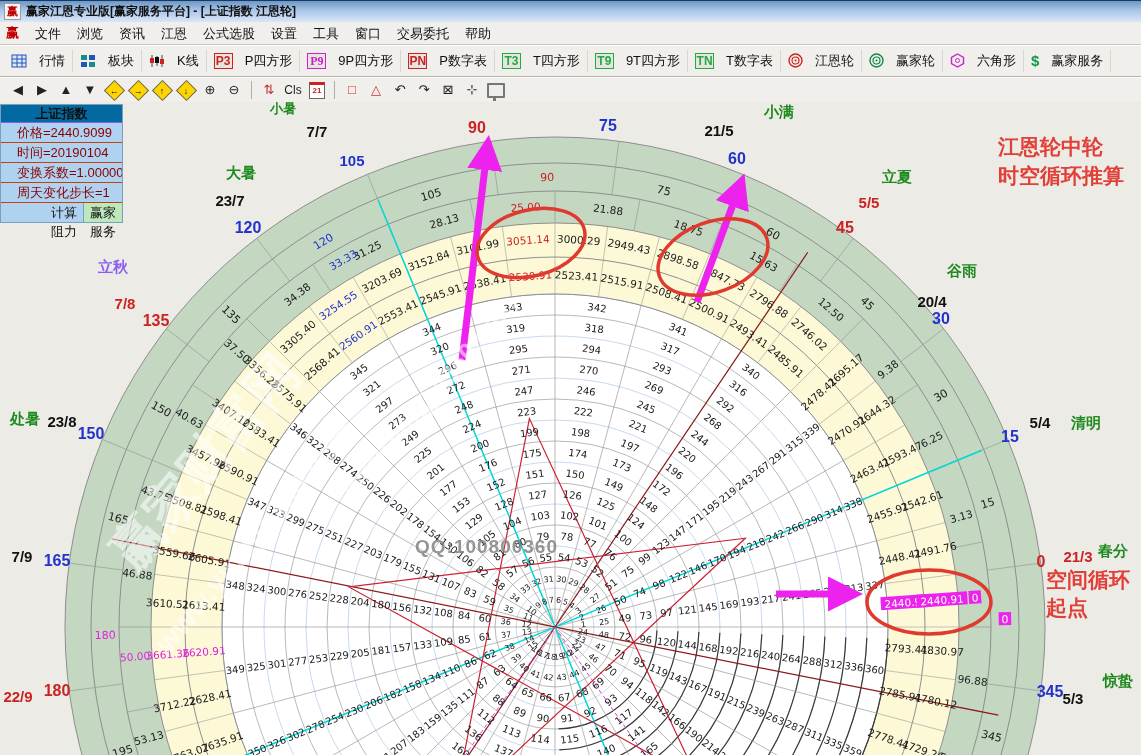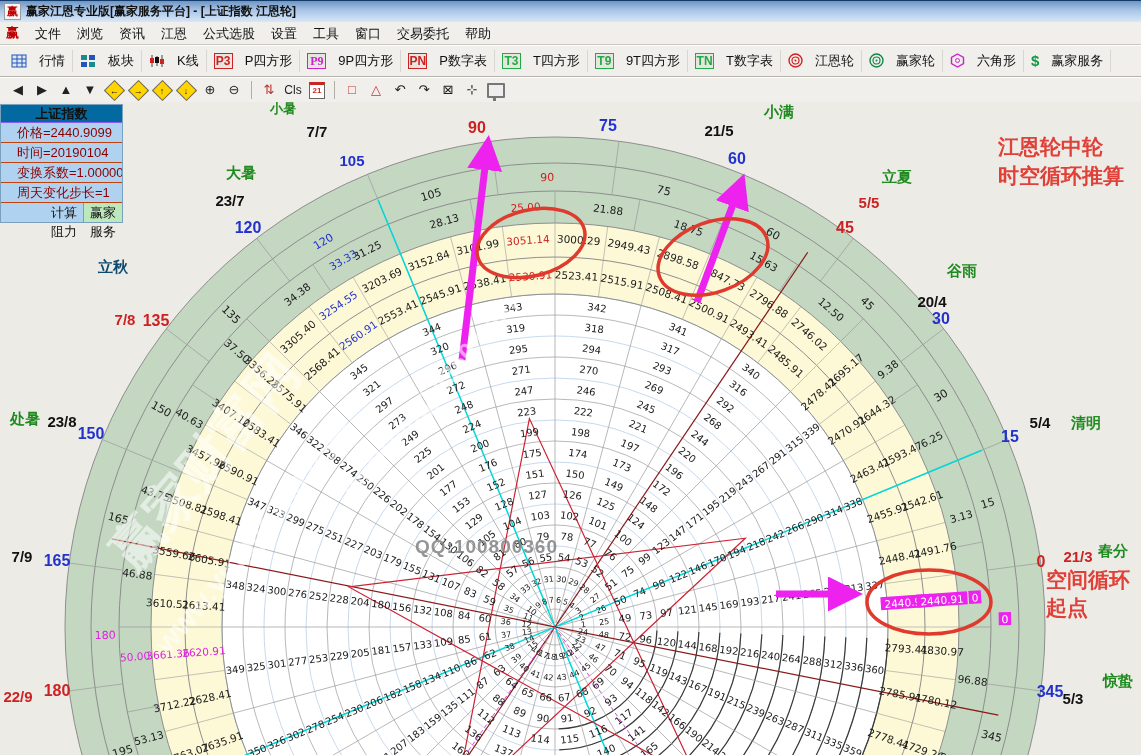--- a/index.html
+++ b/index.html
@@ -1955,22 +1955,22 @@
       <div class="olabel" style="left: 1010px; top: 335px; color: rgb(34, 51, 204); font-size: 16px;">15</div>
       <div class="olabel" style="left: 1113px; top: 449px; color: rgb(31, 138, 31); font-size: 15px;">春分</div>
       <div class="olabel" style="left: 1078px; top: 454px; color: rgb(204, 34, 34); font-size: 15px;">21/3</div>
       <div class="olabel" style="left: 1041px; top: 460px; color: rgb(204, 34, 34); font-size: 16px;">0</div>
       <div class="olabel" style="left: 1118px; top: 579px; color: rgb(31, 138, 31); font-size: 15px;">惊蛰</div>
       <div class="olabel" style="left: 1050px; top: 590px; color: rgb(34, 51, 204); font-size: 16px;">345</div>
       <div class="olabel" style="left: 1073px; top: 596px; color: rgb(17, 17, 17); font-size: 15px;">5/3</div>
       <div class="olabel" style="left: 205px; top: 71px; color: rgb(31, 138, 31); font-size: 15px; margin-left: 36px;">大暑</div>
       <div class="olabel" style="left: 230px; top: 98px; color: rgb(17, 17, 17); font-size: 15px;">23/7</div>
       <div class="olabel" style="left: 248px; top: 126px; color: rgb(34, 51, 204); font-size: 16px;">120</div>
-      <div class="olabel" style="left: 113px; top: 165px; color: #0c4a6e; font-size: 15px;">立秋</div>
-      <div class="olabel" style="left: 125px; top: 201px; color: rgb(204, 34, 34); font-size: 15px; margin-top: 16px;">7/8</div>
+      <div class="olabel" style="left: 113px; top: 165px; color: #8b5cf6; font-size: 15px;">立秋</div>
+      <div class="olabel" style="left: 125px; top: 201px; color: rgb(204, 34, 34); font-size: 15px;">7/8</div>
       <div class="olabel" style="left: 156px; top: 219px; color: rgb(204, 34, 34); font-size: 16px;">135</div>
       <div class="olabel" style="left: 25px; top: 317px; color: rgb(31, 138, 31); font-size: 15px;">处暑</div>
       <div class="olabel" style="left: 62px; top: 319px; color: rgb(17, 17, 17); font-size: 15px;">23/8</div>
       <div class="olabel" style="left: 91px; top: 332px; color: rgb(34, 51, 204); font-size: 16px;">150</div>
       <div class="olabel" style="left: 22px; top: 454px; color: rgb(17, 17, 17); font-size: 15px;">7/9</div>
       <div class="olabel" style="left: 57px; top: 459px; color: rgb(34, 51, 204); font-size: 16px;">165</div>
       <div class="olabel" style="left: 18px; top: 594px; color: rgb(204, 34, 34); font-size: 15px;">22/9</div>
       <div class="olabel" style="left: 57px; top: 589px; color: rgb(204, 34, 34); font-size: 16px;">180</div>
     </div>
 

